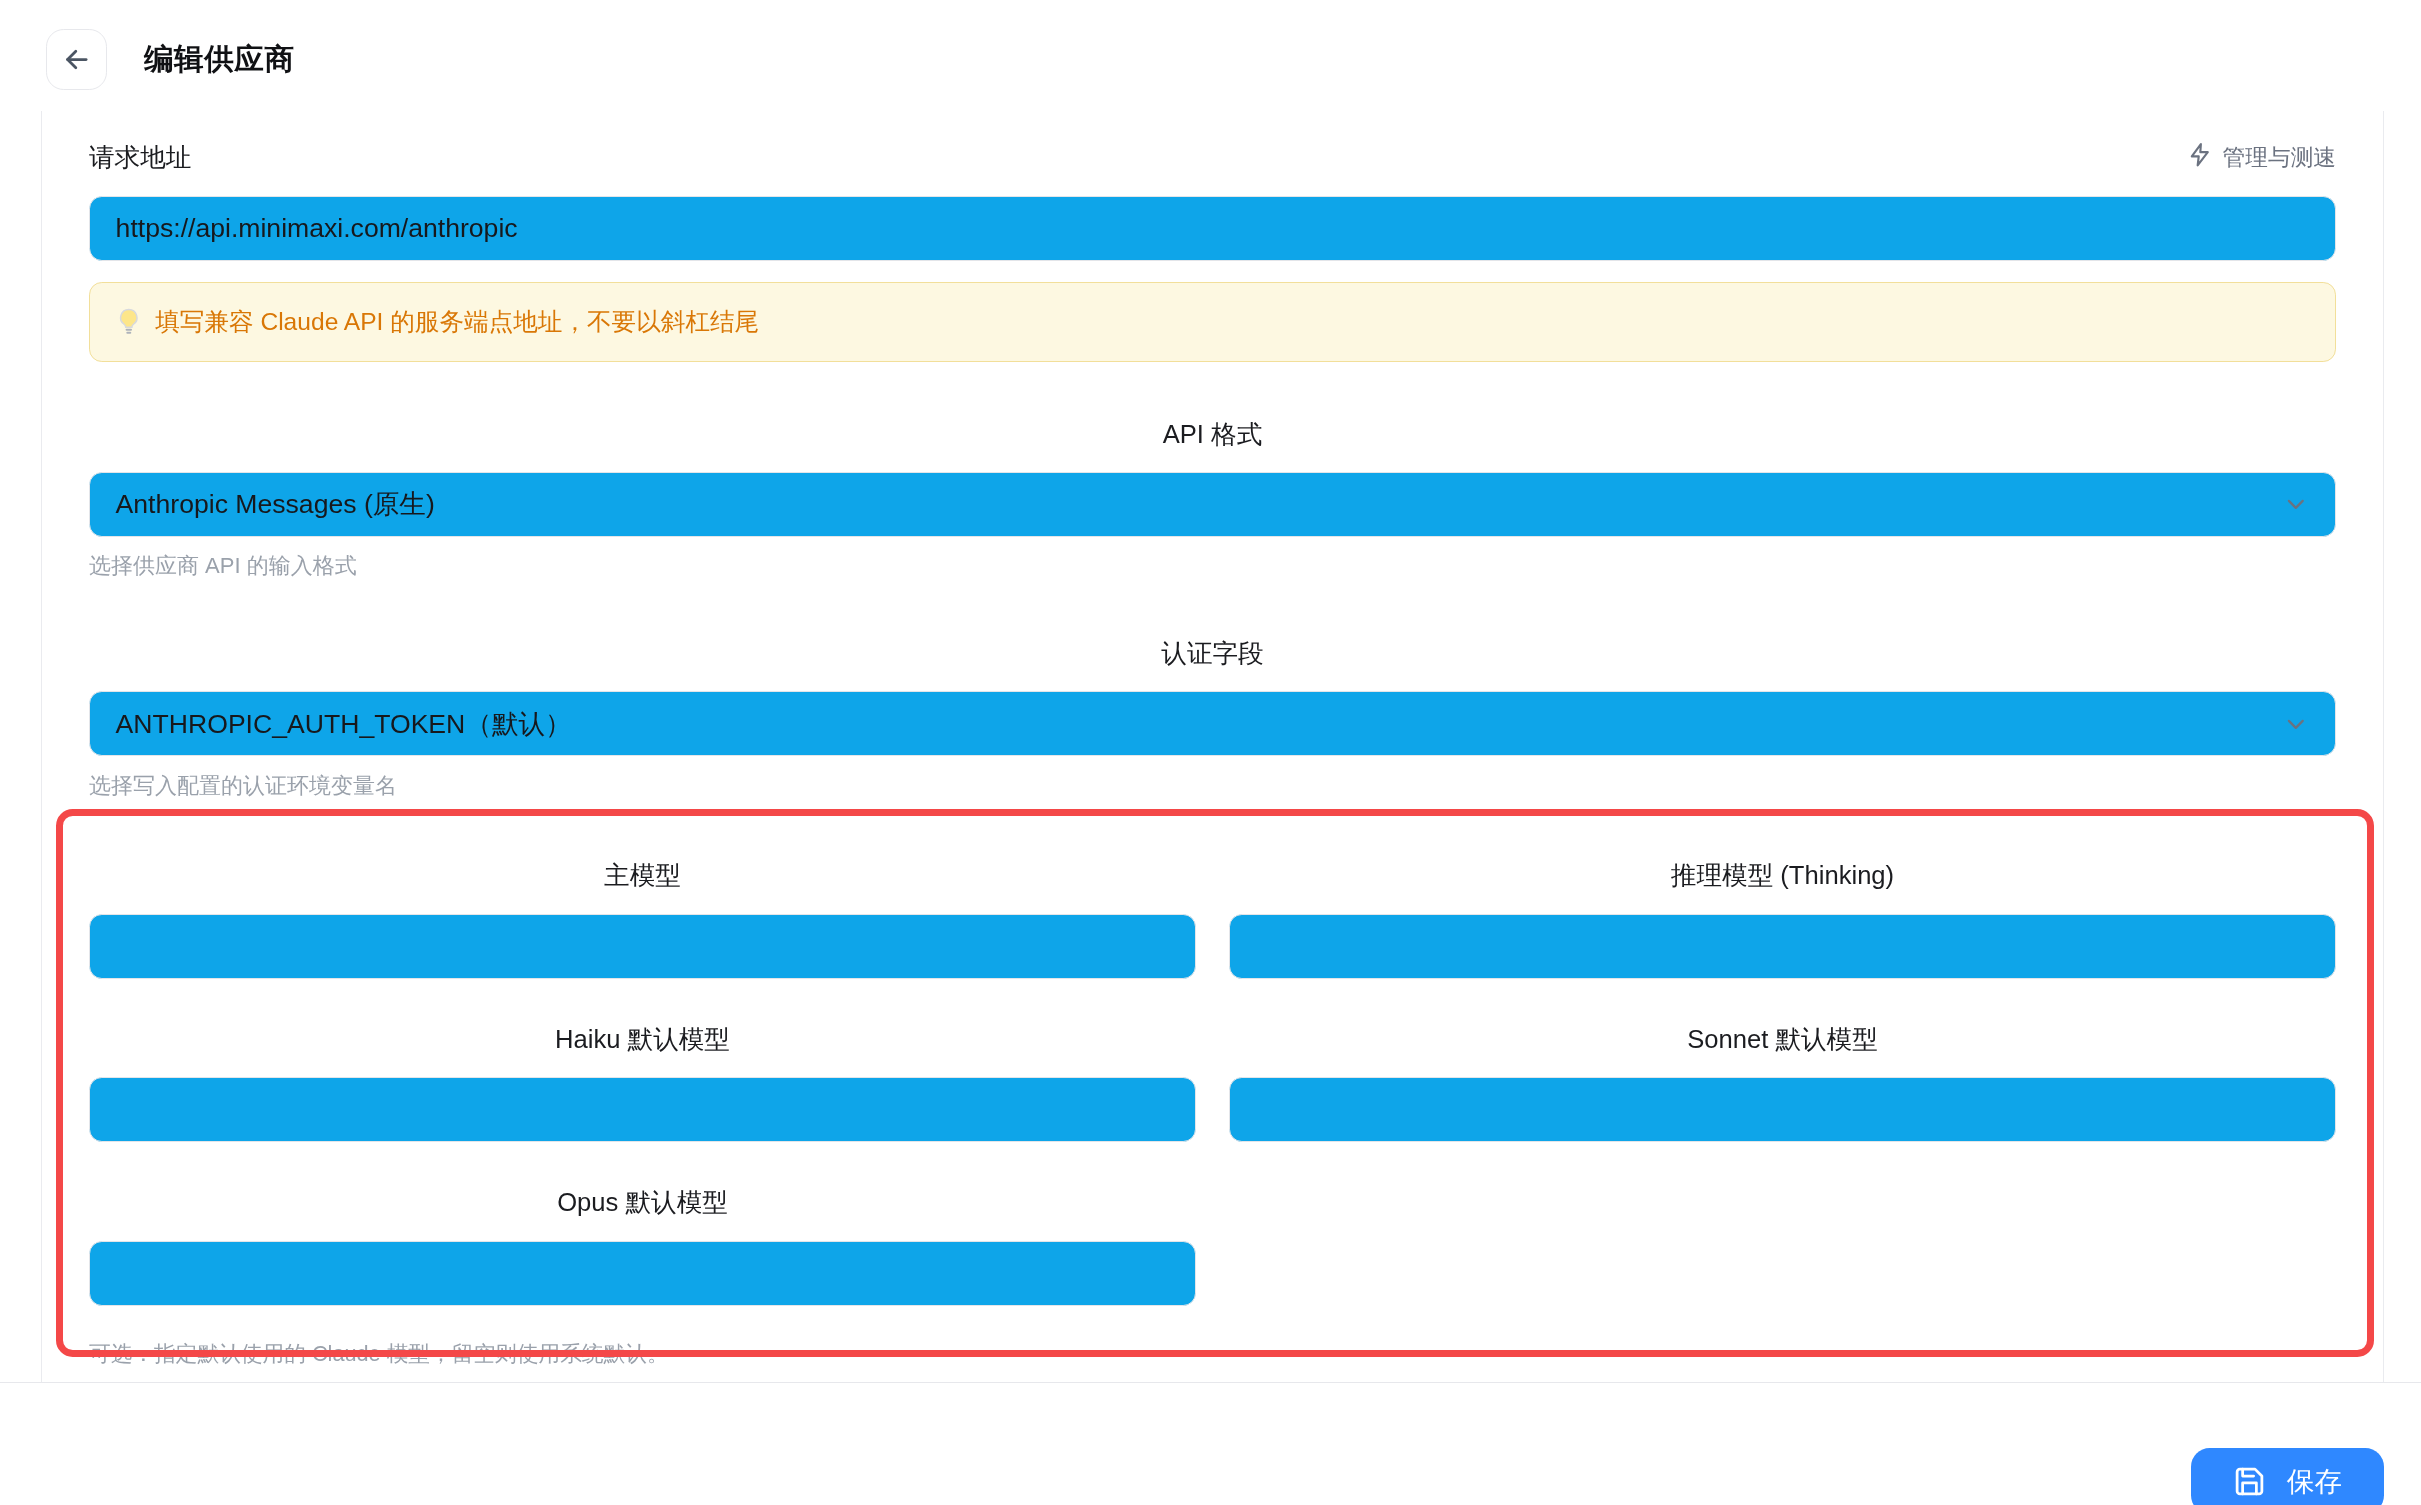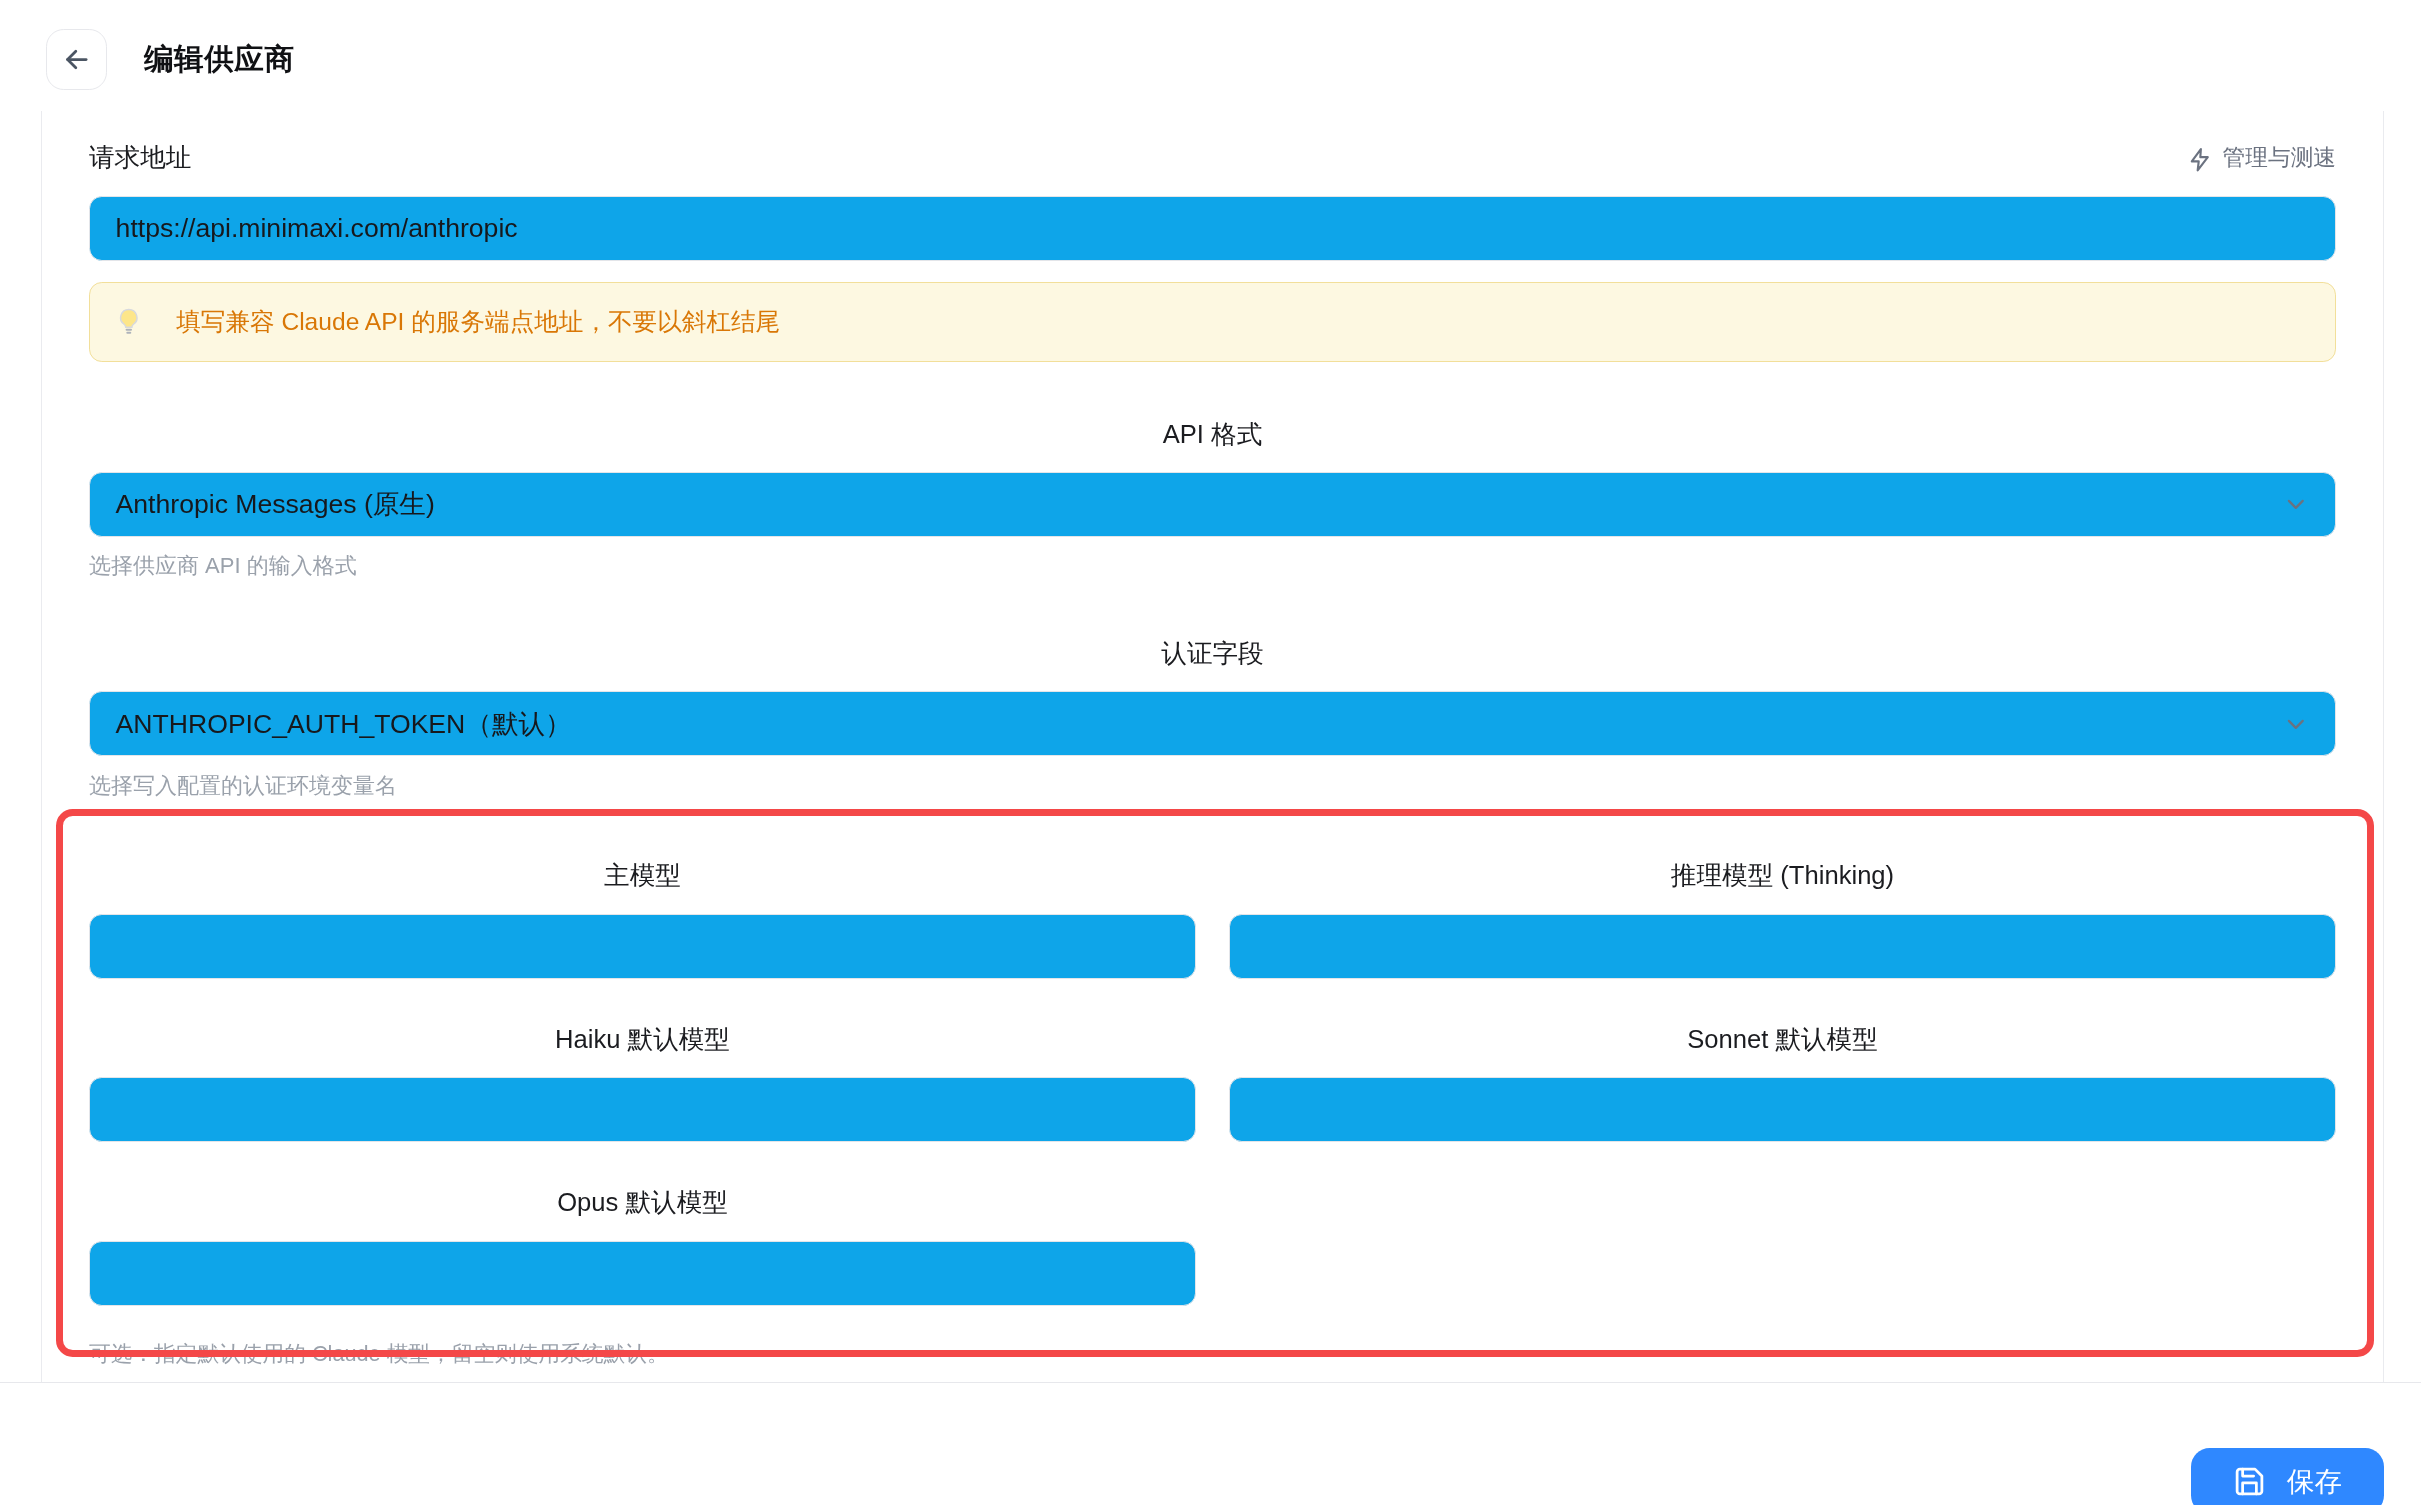--- a/index.html
+++ b/index.html
@@ -20,37 +20,37 @@
 
   
   .card {
     position:absolute; left:41px; top:111px; width:2343px; height:1271px;
     border-left:1.5px solid #eaebef; border-right:1.5px solid #eaebef;
     padding:15.8px 47px 0 47px; background:#fff;
   }
 
   .row-between { display:flex; align-items:center; justify-content:space-between; margin-top:12.8px; }
   .field-label { font-size:25.6px; font-weight:500; color:#1b1c20;text-align:center; }
-  .link-action { display:flex; align-items:flex-end; gap:9.9px; font-size:22.7px; color:#6b7280; cursor:pointer; }
+  .link-action { display:flex; align-items:flex-start; gap:9.9px; font-size:22.7px; color:#6b7280; cursor:pointer; }
 
   .text-input, .select-box {
     width:100%; height:65px; border:1.5px solid #e3e5e9; border-radius:12.8px;
     background:#0ea5e9; font-size:26.6px; color:#17181c; padding:0 25.6px;
     font-family:"Liberation Sans","DejaVu Sans",sans-serif; outline:none;
   }
   .text-input { margin-top:21.7px; }
   .select-box {
     margin-top:19.7px; display:flex; align-items:center; justify-content:space-between;
     cursor:pointer;
   }
   .select-box .chev { color:#6b7280; flex:0 0 auto; }
 
   .tip-box {
     margin-top:20.7px; height:80px; background:#fdf8e1; border:1.5px solid #f2df9a;
-    border-radius:12.8px; display:flex; align-items:center; gap:33px; padding:0 23.6px;
+    border-radius:12.8px; display:flex; align-items:center; gap:12px; padding:0 23.6px;
   }
   .tip-text { font-size:24.6px; color:#d97706; }
 
   .section { margin-top:55px; }
   .helper { margin-top:14.8px; font-size:22px; color:#9aa1ab; }
 
   
   .models-grid {
     margin-top:57px; display:grid; grid-template-columns:1fr 1fr;
     column-gap:33px; row-gap:43px;

